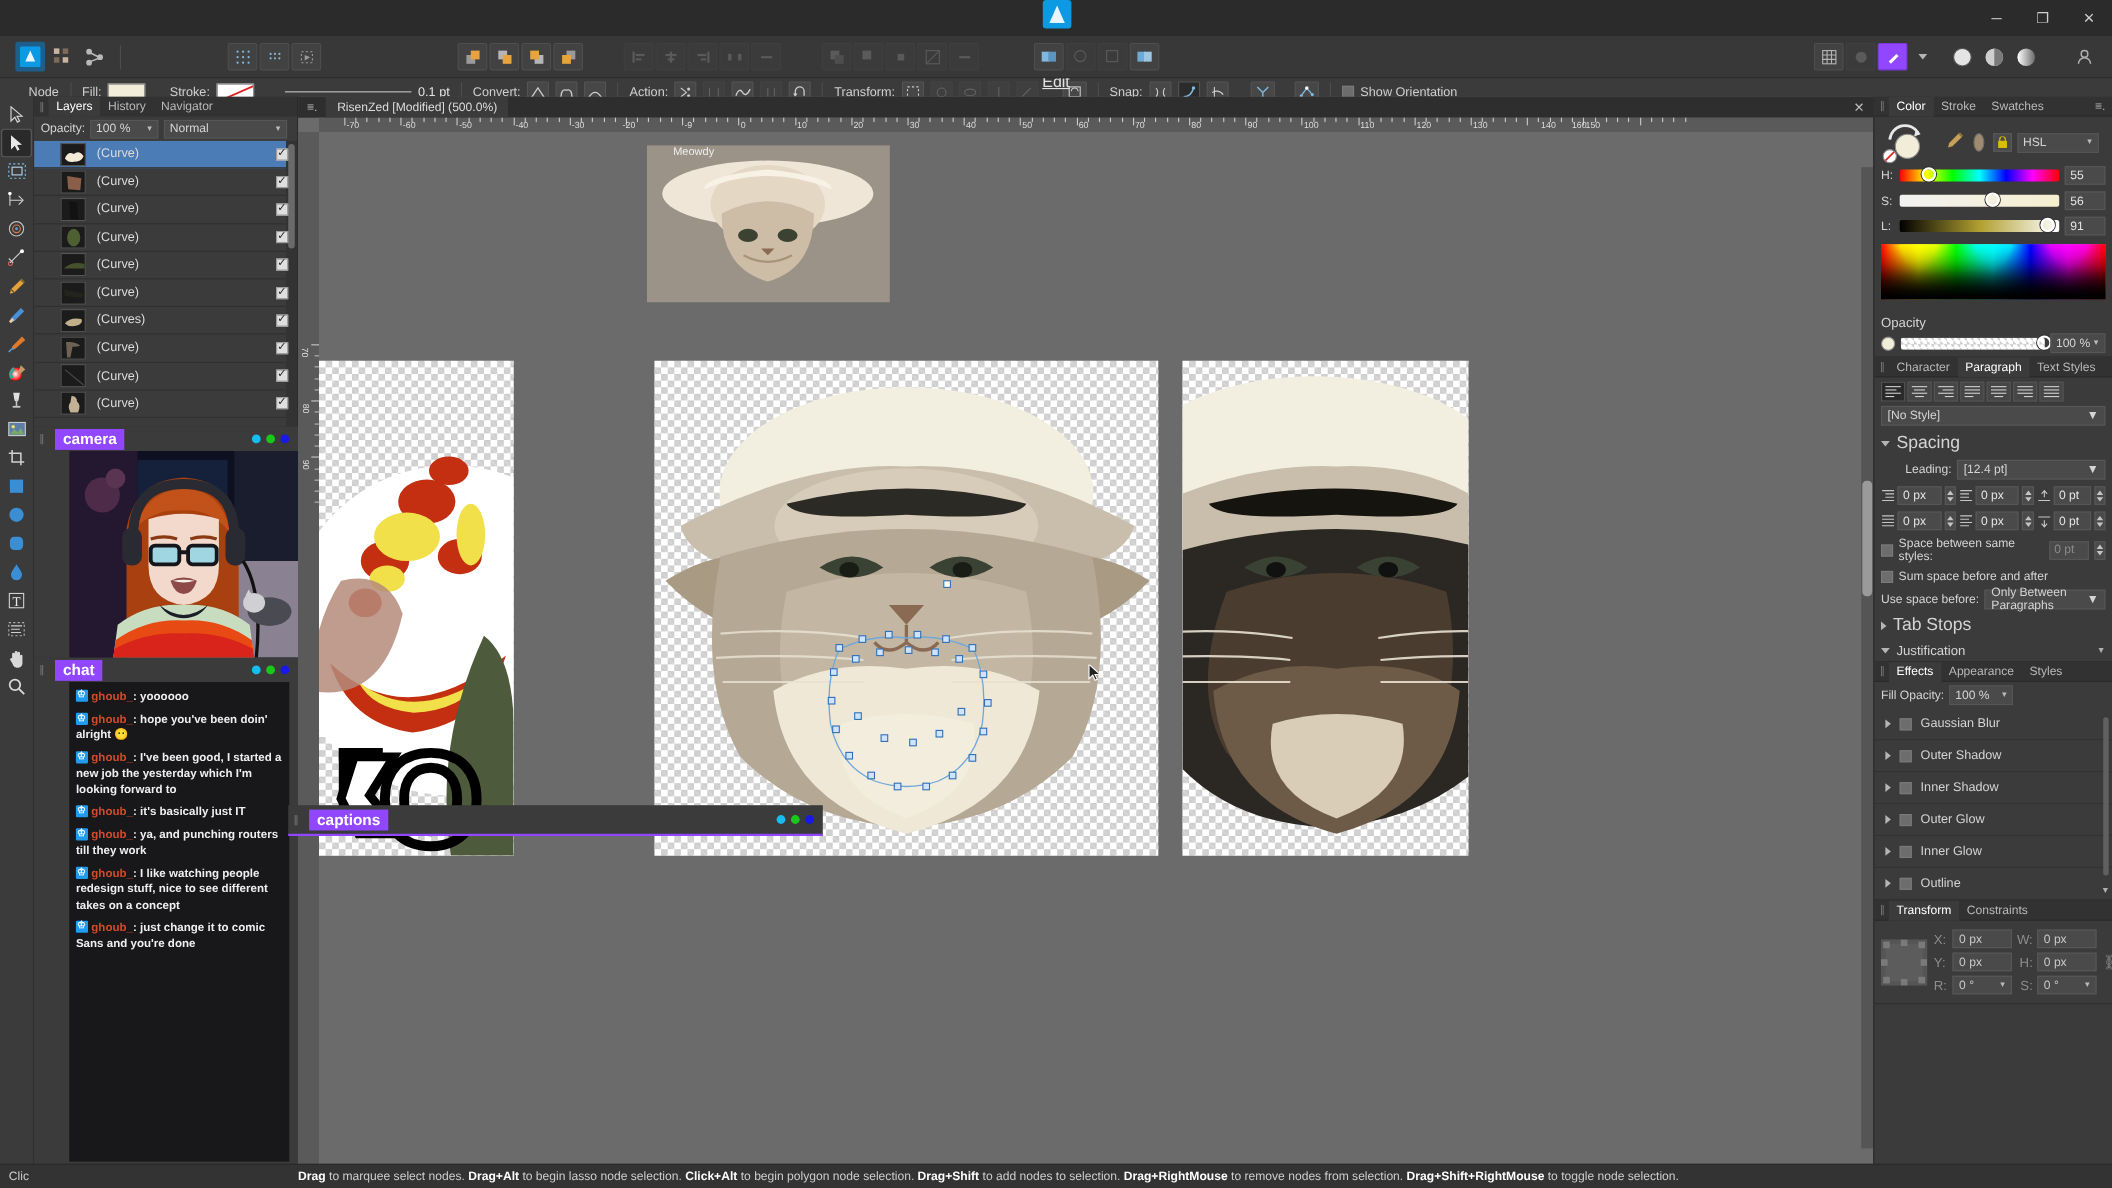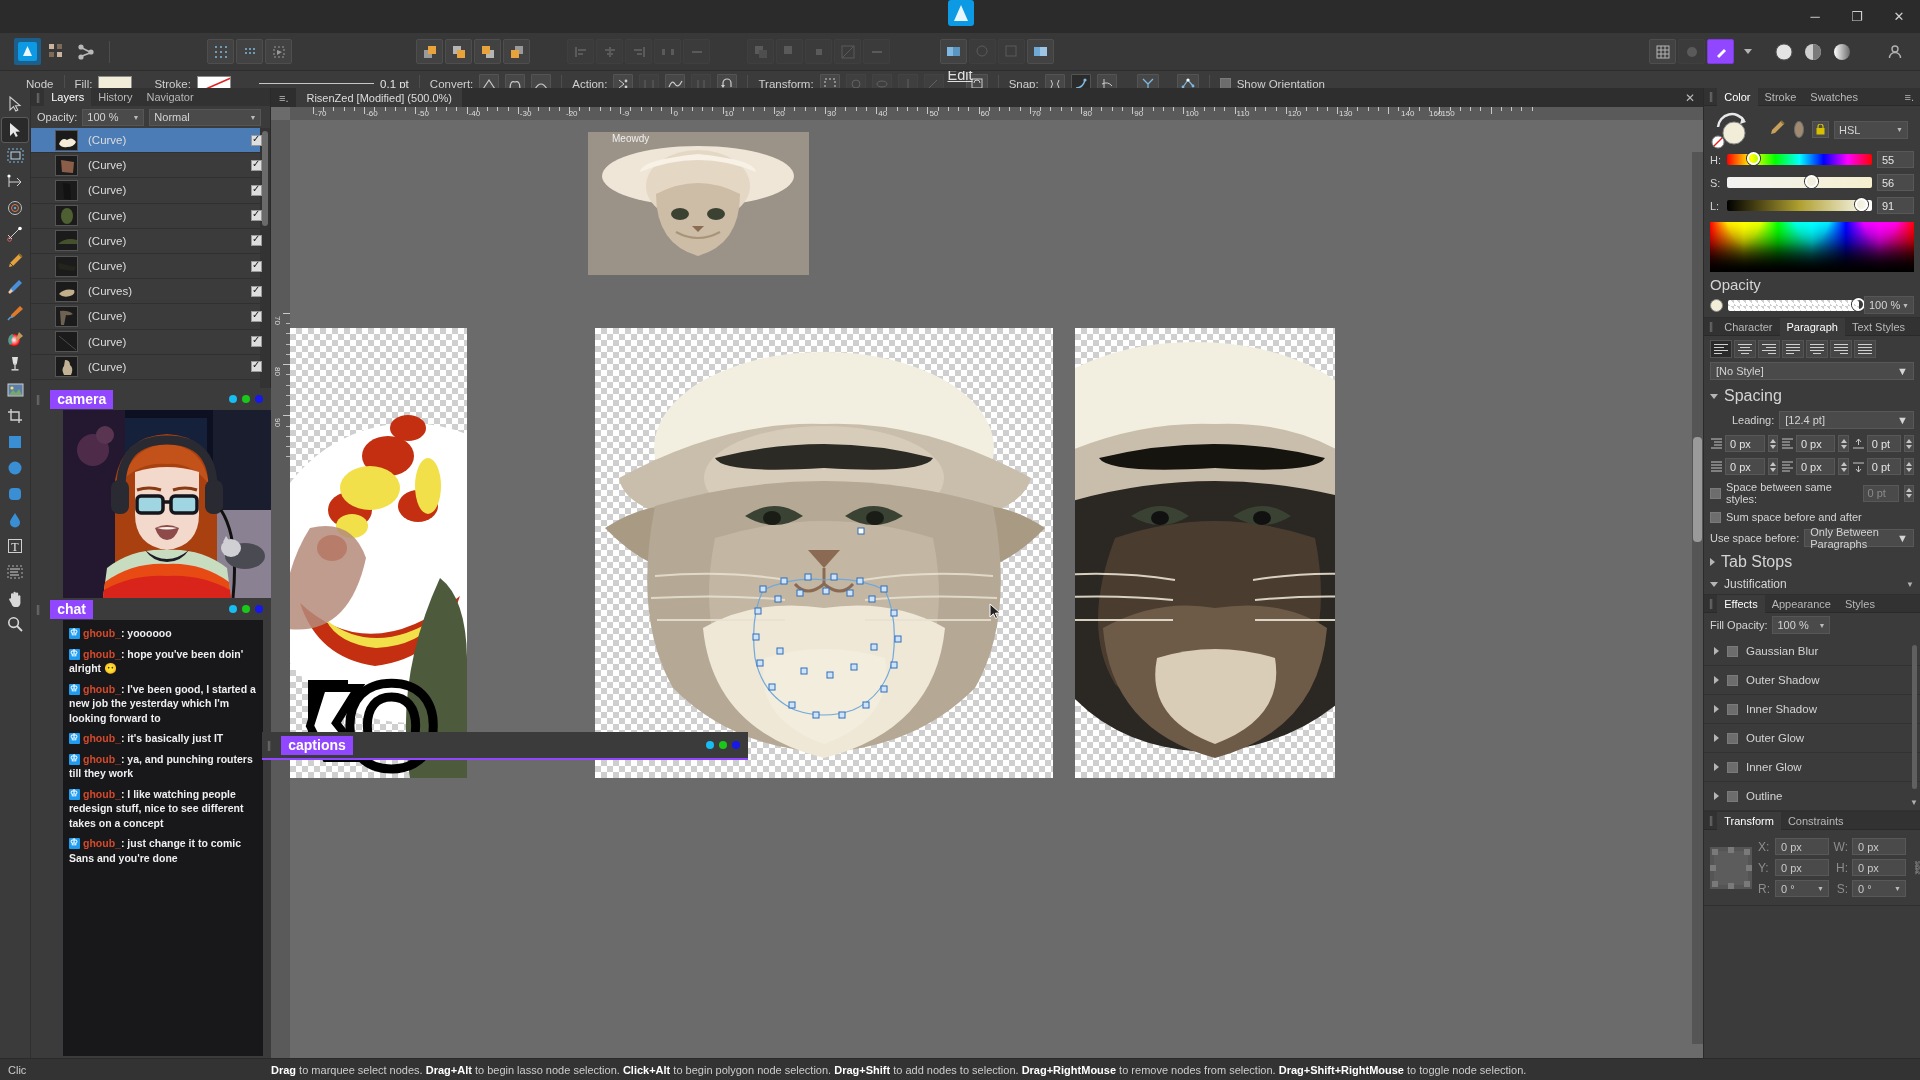--- a/index.html
+++ b/index.html
@@ -1263,21 +1263,21 @@
       <div class="numbox">56</div>
     </div>
     <div class="row">
       <span style="width:12px">L:</span>
       <div class="slider" id="lum-slider">
           <div class="sl-knob" style="left:88%"></div>
         </div>
       <div class="numbox">91</div>
     </div>
     <div id="color-field"></div>
-    <div style="padding:4px 6px 0;font-size:15px">Opacity</div>
+    <div style="padding:14px 6px 0;font-size:12px">Opacity</div>
     <div class="row">
       <div style="width:13px;height:13px;border-radius:50%;background:#f2edd8;border:1px solid #888"></div>
       <div class="slider checker" style="background-size:6px 6px">
           <div class="sl-knob" style="left:95%"></div>
         </div>
       <div class="combo" style="width:50px;height:18px">
         <span>100 %</span>
           <span class="caret">▼</span>
       </div>
     </div>

